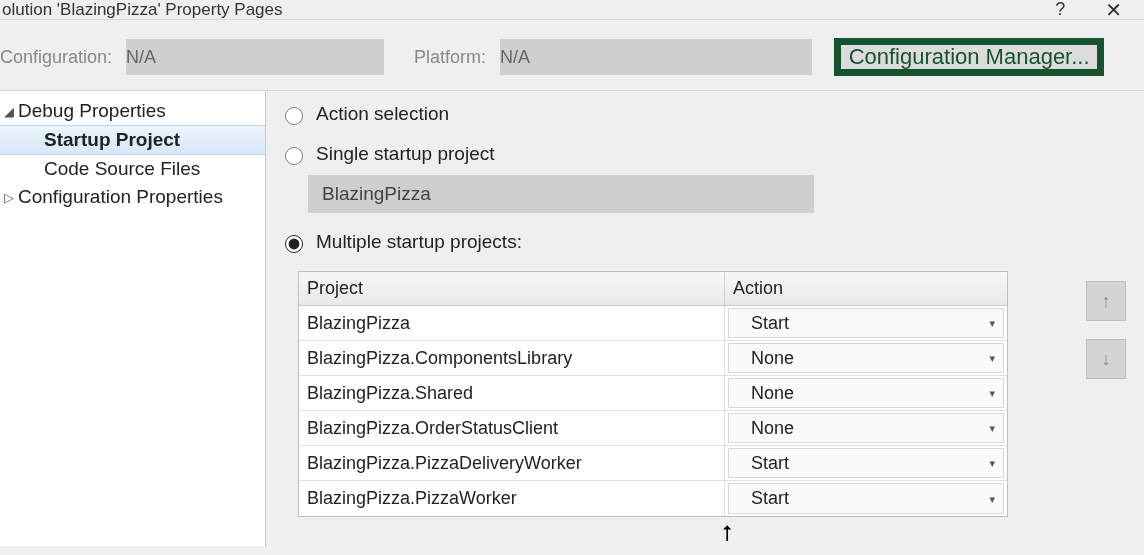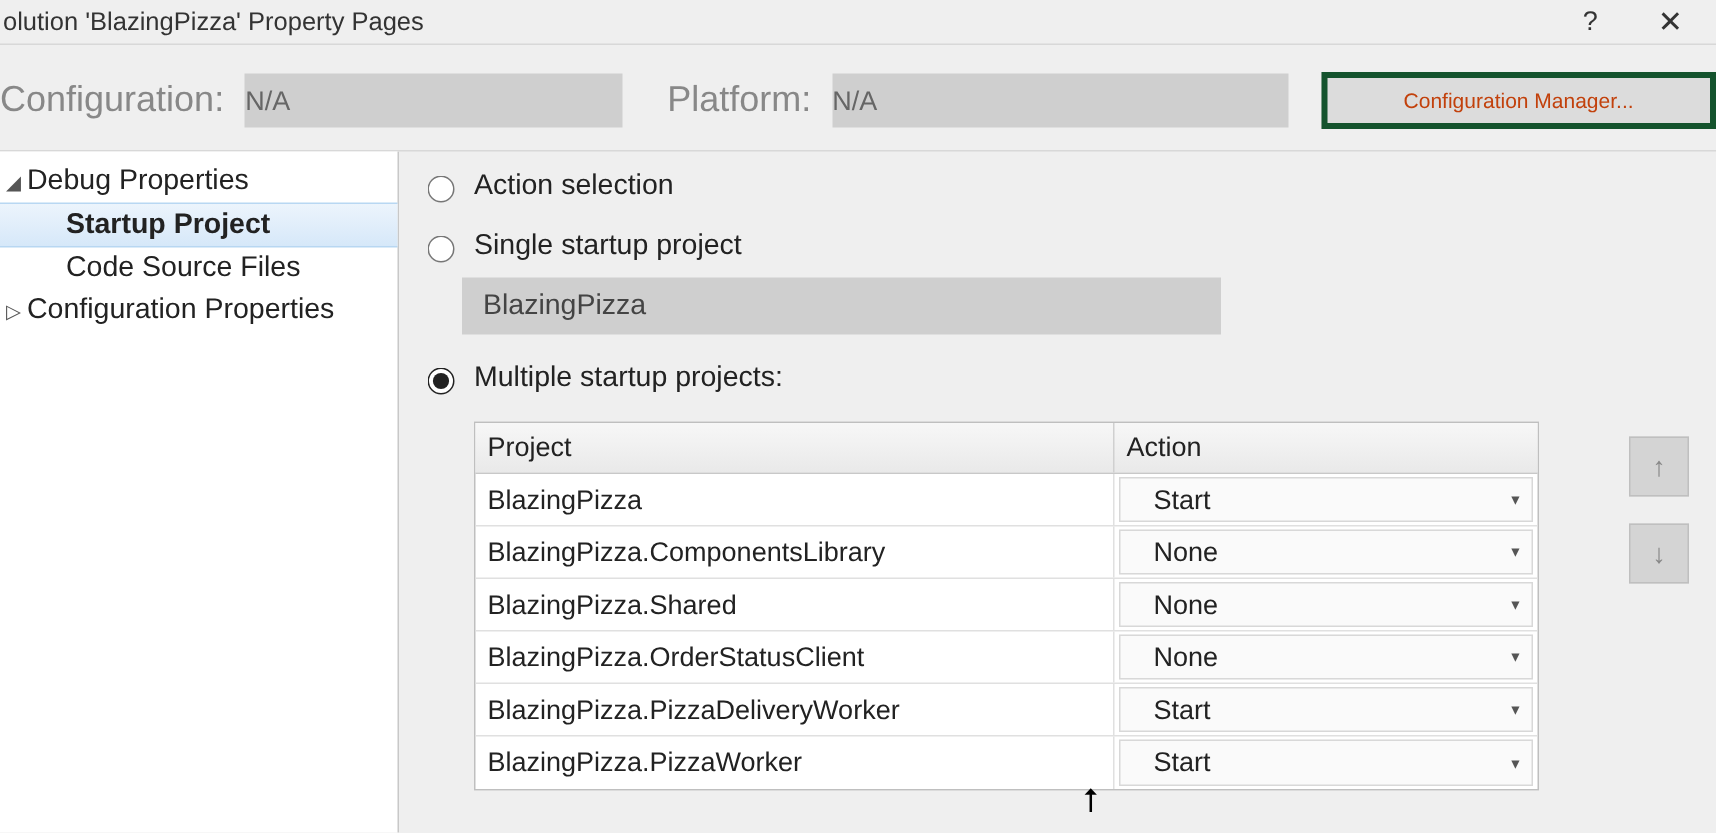--- a/index.html
+++ b/index.html
@@ -17,21 +17,21 @@
     height: 555px;
     background: #efefef;
     position: relative;
   }
   
   .titlebar {
     display: flex;
     align-items: center;
     justify-content: space-between;
     padding: 4px 8px 4px 0;
-    height: 30px;
+    height: 20px;
     border-bottom: 1px solid #d8d8d8;
   }
   .titlebar .title {
     font-size: 17px;
     color: #333;
     padding-left: 2px;
     white-space: nowrap;
     overflow: hidden;
   }
   .titlebar .controls {
@@ -54,21 +54,21 @@
   }
   
   .config-row {
     display: flex;
     align-items: center;
     gap: 10px;
     padding: 18px 0 14px 0;
     border-bottom: 1px solid #d8d8d8;
   }
   .config-label {
-    font-size: 24px;
+    font-size: 18px;
     color: #888;
     padding-right: 4px;
   }
   .config-label:first-child { padding-left: 0; }
   .dropdown {
     background: #cfcfcf;
     border: none;
     height: 36px;
     display: flex;
     align-items: center;
@@ -77,28 +77,28 @@
     color: #444;
     position: relative;
     cursor: default;
   }
   .dropdown.disabled { color: #666; }
   #dd-config { width: 258px; }
   #dd-platform { width: 312px; }
   .cfg-mgr-btn {
     margin-left: 12px;
     background: #dcdcdc;
-    border: 4px solid #14532d;
+    border: 7px solid #14532d;
     height: 38px;
     width: 270px;
     display: flex;
     align-items: center;
     justify-content: center;
-    font-size: 14px;
-    color: #c2410c;
+    font-size: 22px;
+    color: #14532d;
     cursor: pointer;
   }
   .platform-label { margin-left: 20px; }
 
   
   .body {
     display: flex;
     height: calc(100% - 30px - 70px);
   }
   .tree {
@@ -163,21 +163,21 @@
     display: flex;
     align-items: center;
     padding: 0 14px;
     font-size: 19px;
     color: #444;
     cursor: default;
   }
 
   
   .proj-table {
-    margin-left: 36px;
+    margin-left: 18px;
     width: 710px;
     border: 1px solid #bfbfbf;
     background: #fff;
   }
   .pt-header {
     display: flex;
     background: linear-gradient(#f7f7f7, #e9e9e9);
     border-bottom: 1px solid #c8c8c8;
   }
   .pt-header .col {

